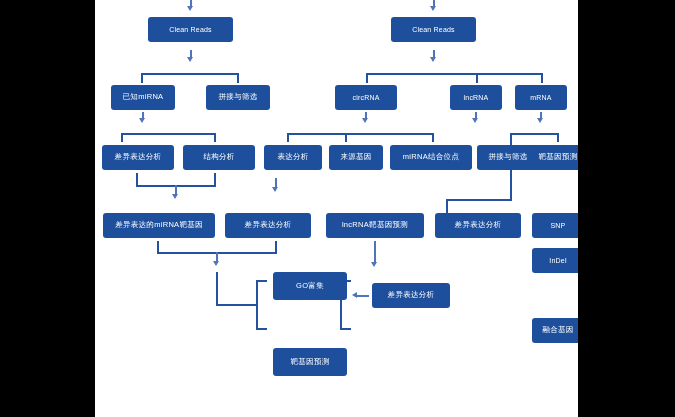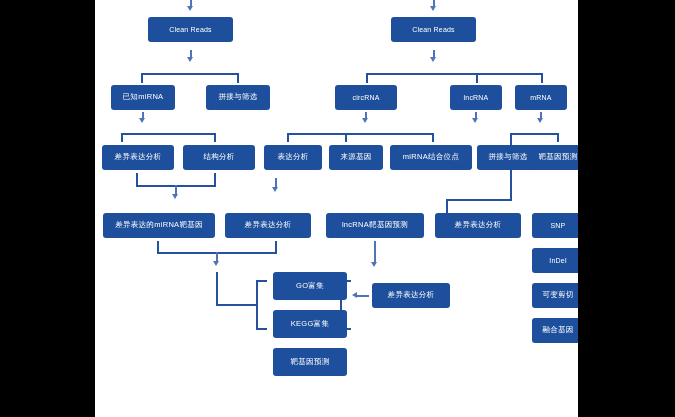--- a/index.html
+++ b/index.html
@@ -120,21 +120,20 @@
 
     <div class="node cn" style="left:130px;top:213px;width:86px;height:25px;">差异表达分析</div>
 
     <div class="node cn" style="left:231px;top:213px;width:98px;height:25px;text-align:right;">lncRNA靶基因预测</div>
 
     <div class="node cn" style="left:340px;top:213px;width:86px;height:25px;">差异表达分析</div>
 
     <div class="node" style="left:437px;top:213px;width:52px;height:25px;">SNP</div>
 
     <div class="node" style="left:437px;top:248px;width:52px;height:25px;">InDel</div>
-    <div class="node cn" style="left:437px;top:283px;width:52px;height:25px;">可变剪切</div>
     <div class="node cn" style="left:437px;top:318px;width:52px;height:25px;">融合基因</div>
 
     <div class="ln v" style="left:62px;top:241px;height:13px;"></div>
     <div class="ln v" style="left:180px;top:241px;height:13px;"></div>
     <div class="ln h" style="left:62px;top:252.4px;width:119.6px;"></div>
     <div class="arrow-stem" style="left:121px;top:252px;height:10px;"></div>
     <div class="arrow" style="left:118.2px;top:261px;"></div>
 
     <div class="arrow-stem" style="left:279px;top:241px;height:22px;"></div>
     <div class="arrow" style="left:276.2px;top:262px;"></div>
@@ -149,17 +148,16 @@
     <div class="ln h" style="left:245px;top:328.4px;width:11px;"></div>
 
     <div class="ln v" style="left:161px;top:280px;height:50px;"></div>
     <div class="ln h" style="left:161px;top:280px;width:11px;"></div>
     <div class="ln h" style="left:161px;top:328.4px;width:11px;"></div>
 
     <div class="ln v" style="left:121px;top:272px;height:34px;"></div>
     <div class="ln h" style="left:121px;top:304.4px;width:42px;"></div>
 
     <div class="node cn" style="left:178px;top:272px;width:74px;height:28px;">GO富集</div>
-    <div class="node cn" style="left:178px;top:310px;width:74px;height:28px;">KEGG富集</div>
     <div class="node cn" style="left:178px;top:348px;width:74px;height:28px;">靶基因预测</div>
 
   </div>
 </div>
 
 </body></html>

